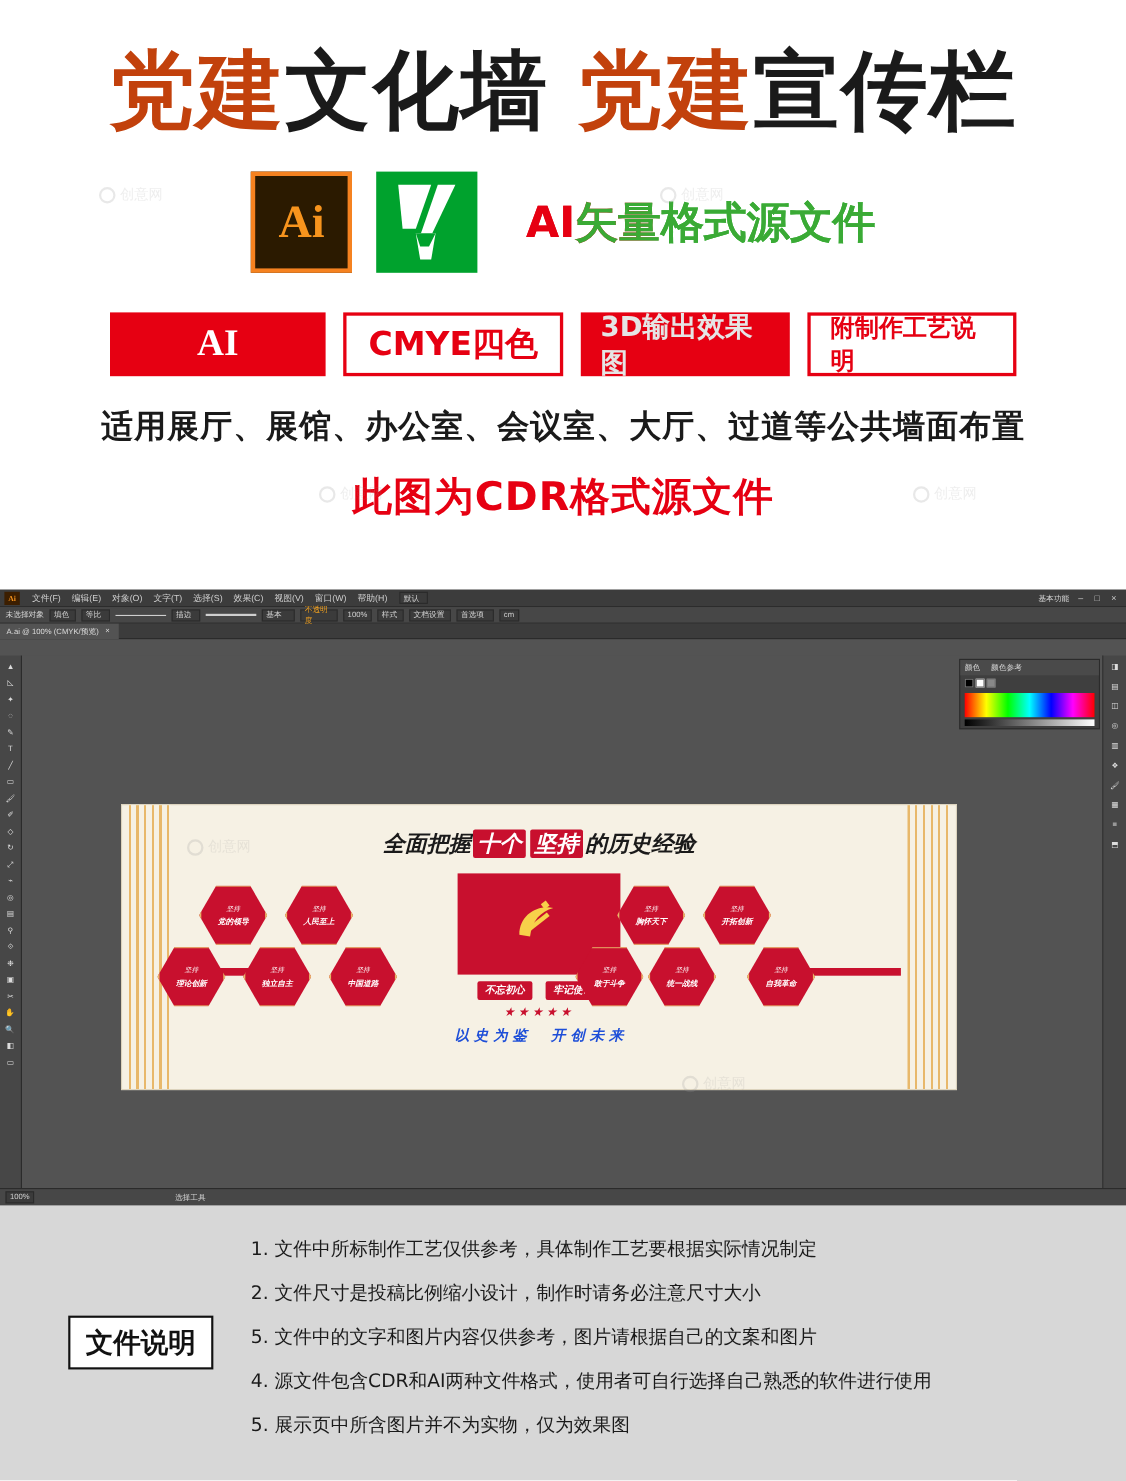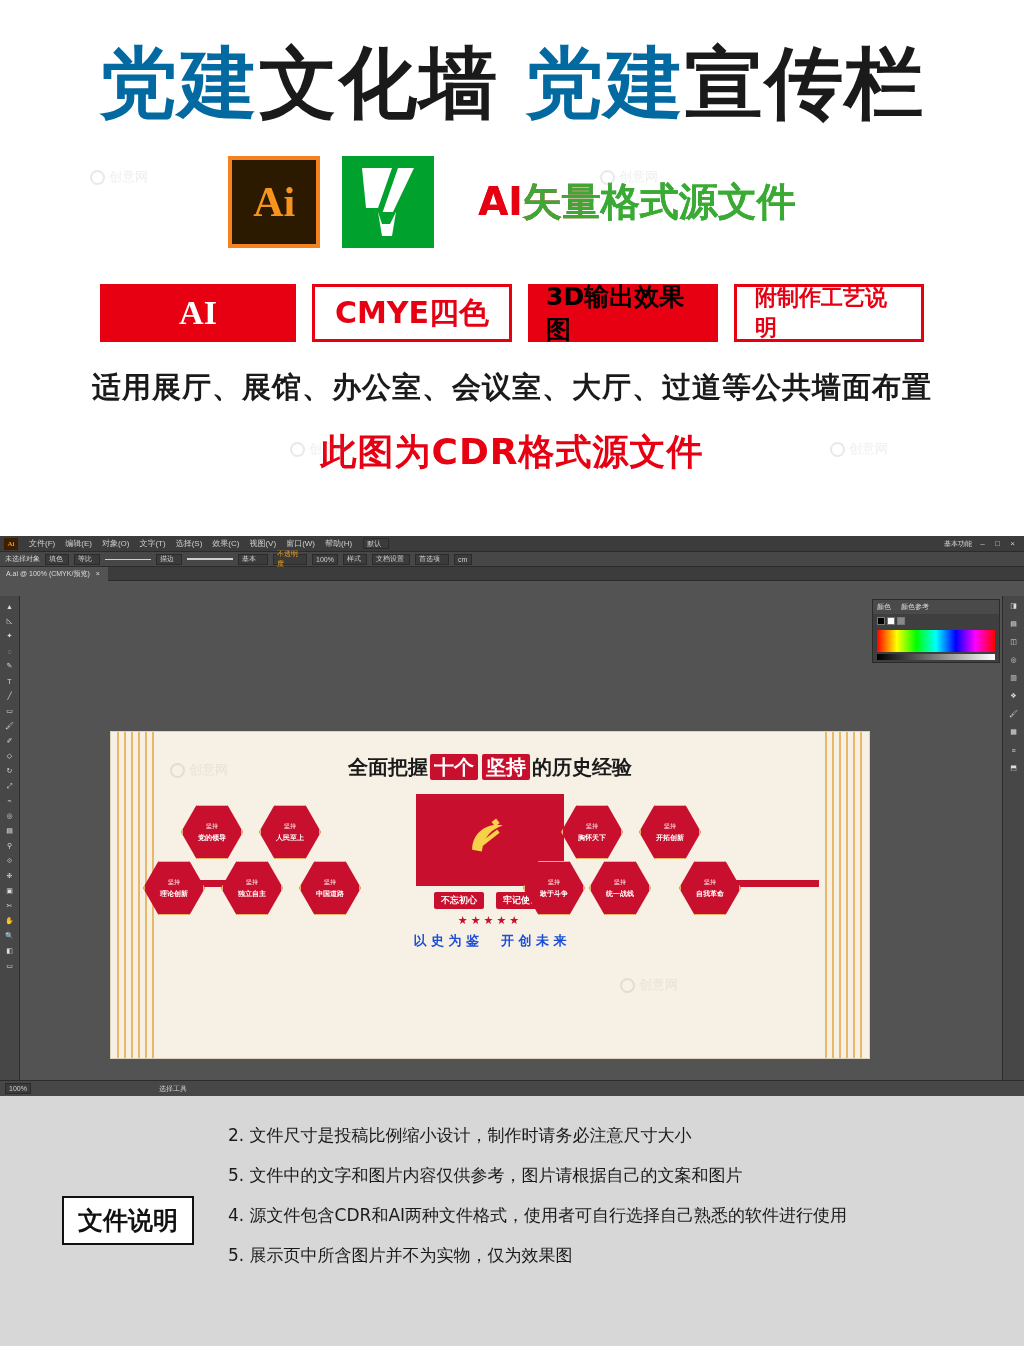--- a/index.html
+++ b/index.html
@@ -21,21 +21,21 @@
   .promo-title {
     text-align: center;
     padding-top: 44px;
     font-size: 78px;
     font-weight: bold;
     letter-spacing: 2px;
     line-height: 1;
     white-space: nowrap;
     font-family: "DejaVu Sans", "Liberation Sans", sans-serif;
   }
-  .promo-title .red { color: #0369a1; }
+  .promo-title .red { color: #c2410c; }
   .promo-title .black { color: #1a1a1a; }
   .promo-title .gap { display: inline-block; width: 26px; }
 
   .badge-row {
     margin-top: 34px;
     display: flex;
     align-items: center;
     justify-content: center;
     gap: 22px;
   }
@@ -88,21 +88,21 @@
     background: #e60012; color: #fff;
     width: 196px; font-size: 34px;
     font-family: "Liberation Serif", serif;
   }
   .tag-cmye {
     background: #fff; color: #e60012;
     border: 3px solid #e60012;
     width: 200px; font-size: 30px;
   }
   .tag-3d {
-    background: #e60012; color: #000000;
+    background: #e60012; color: #e5e5e5;
     width: 190px; font-size: 25px;
   }
   .tag-craft {
     background: #fff; color: #e60012;
     border: 3px solid #e60012;
     width: 190px; font-size: 22px;
   }
 
   .promo-sub {
     margin-top: 26px;
@@ -235,23 +235,24 @@
     position: absolute; bottom: 0; left: 0; right: 0; height: 16px;
     background: #474747; border-top: 1px solid #2b2b2b;
     display: flex; align-items: center; gap: 8px;
     padding: 0 5px; font-size: 7px; color: #d0d0d0;
   }
 
   
   .artboard {
     position: absolute;
     left: 90px; top: 135px;
-    width: 760px; height: 328px;
+    width: 760px; height: 260px;
     background: #f6f1e4;
     border: 1px solid #dcd3bd;
+    font-style: italic;
   }
   .art-stripe-left, .art-stripe-right {
     position: absolute; top: 0; bottom: 0; width: 38px;
     background: repeating-linear-gradient(90deg,#e8b86a 0 2px,#f6f1e4 2px 7px);
   }
   .art-stripe-left { left: 6px; }
   .art-stripe-right { right: 6px; }
   .art-bar {
     position: absolute; height: 7px; background: #c8102e;
     top: 148px;
@@ -576,18 +577,19 @@
 
   <div class="app-statusbar">
     <div class="ctl-box" style="width:26px">100%</div>
     <span style="margin-left:120px">选择工具</span>
   </div>
 </div>
 
 <div class="notes">
   <div class="notes-label">文件说明</div>
   <ul class="notes-list">
+    <li>1. 文件中所标制作工艺仅供参考，具体制作工艺要根据实际情况制定</li>
     <li>2. 文件尺寸是投稿比例缩小设计，制作时请务必注意尺寸大小</li>
     <li>5. 文件中的文字和图片内容仅供参考，图片请根据自己的文案和图片</li>
     <li>4. 源文件包含CDR和AI两种文件格式，使用者可自行选择自己熟悉的软件进行使用</li>
     <li>5. 展示页中所含图片并不为实物，仅为效果图</li>
   </ul>
 </div>
 
 </body></html>

